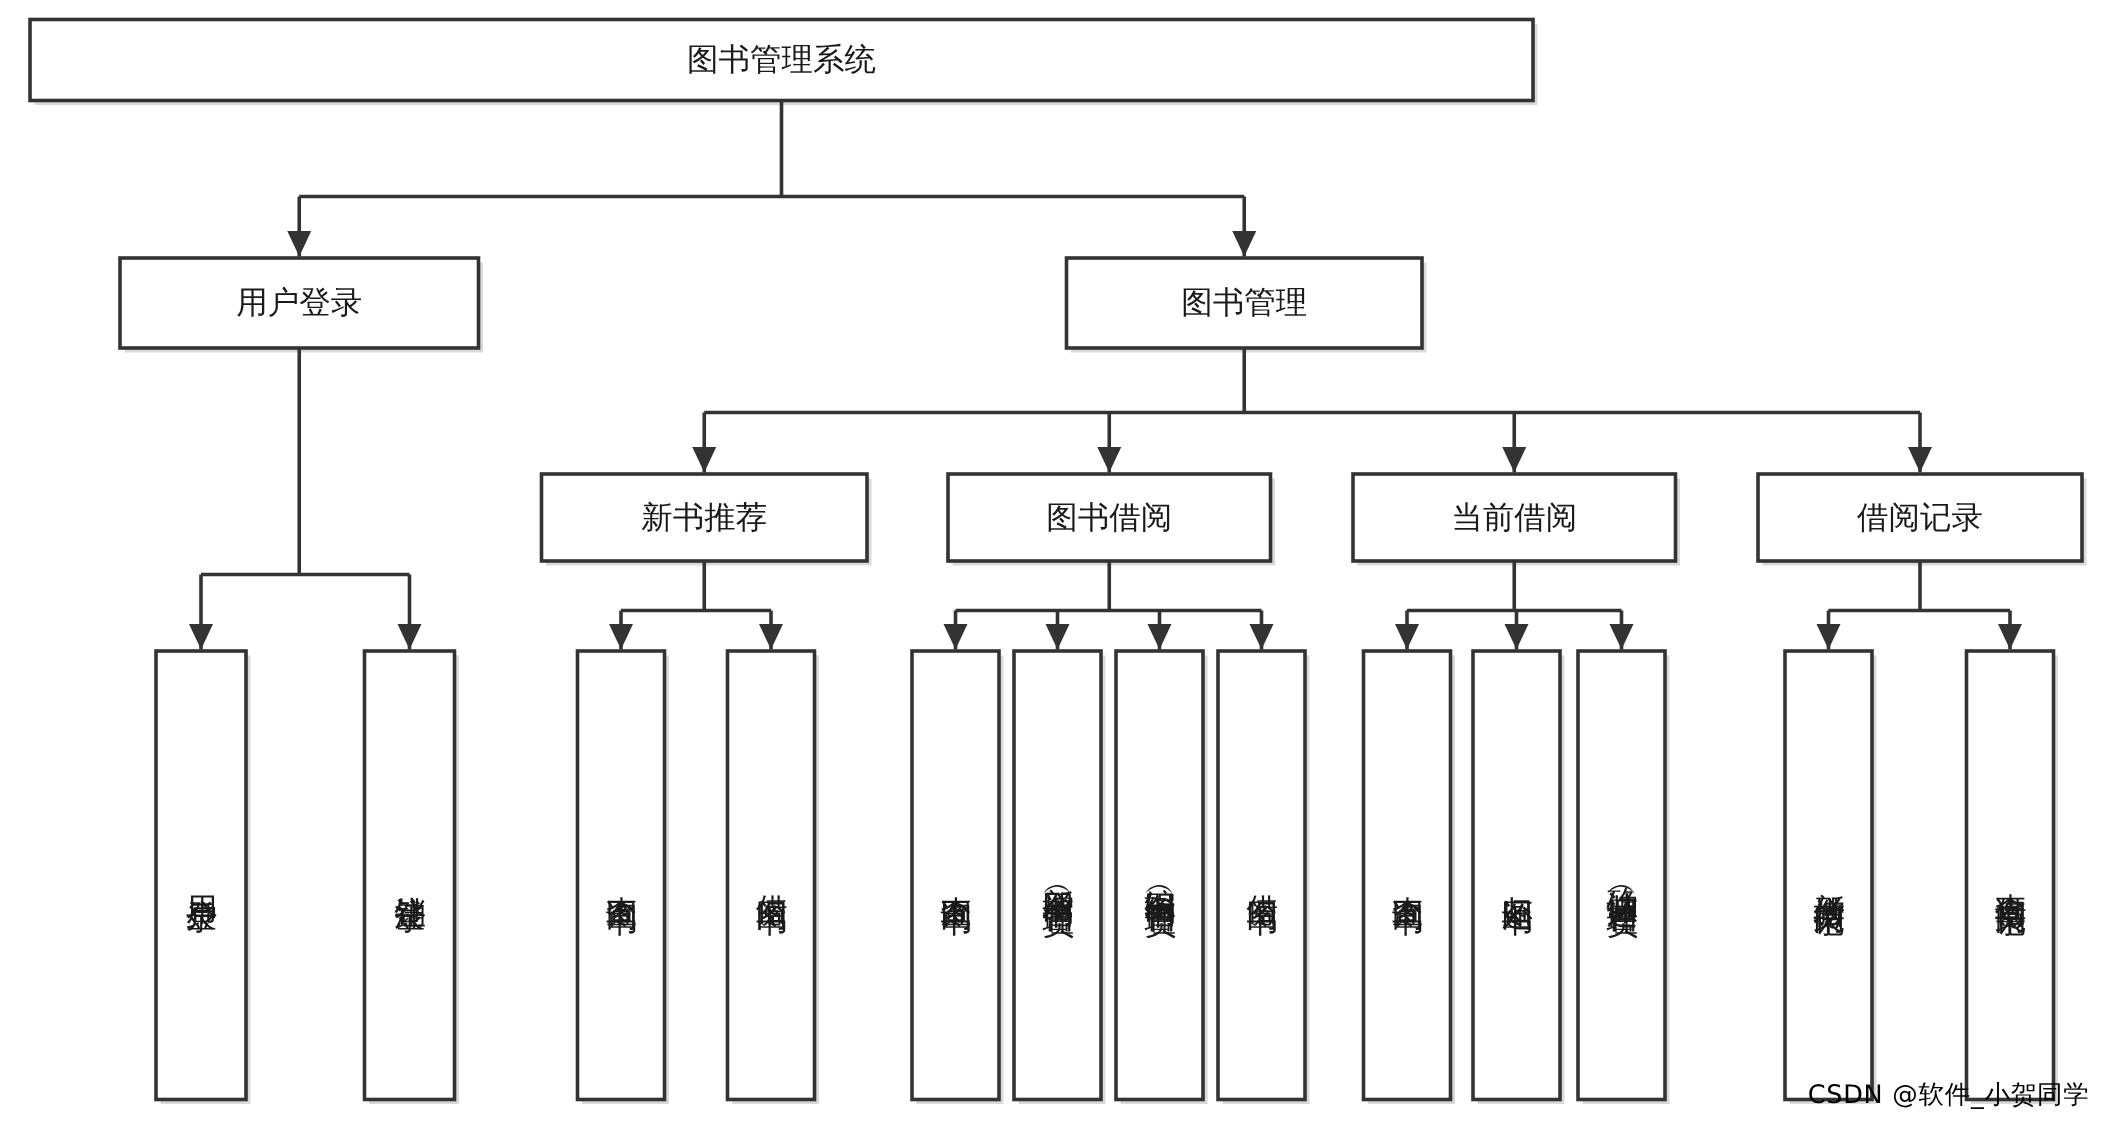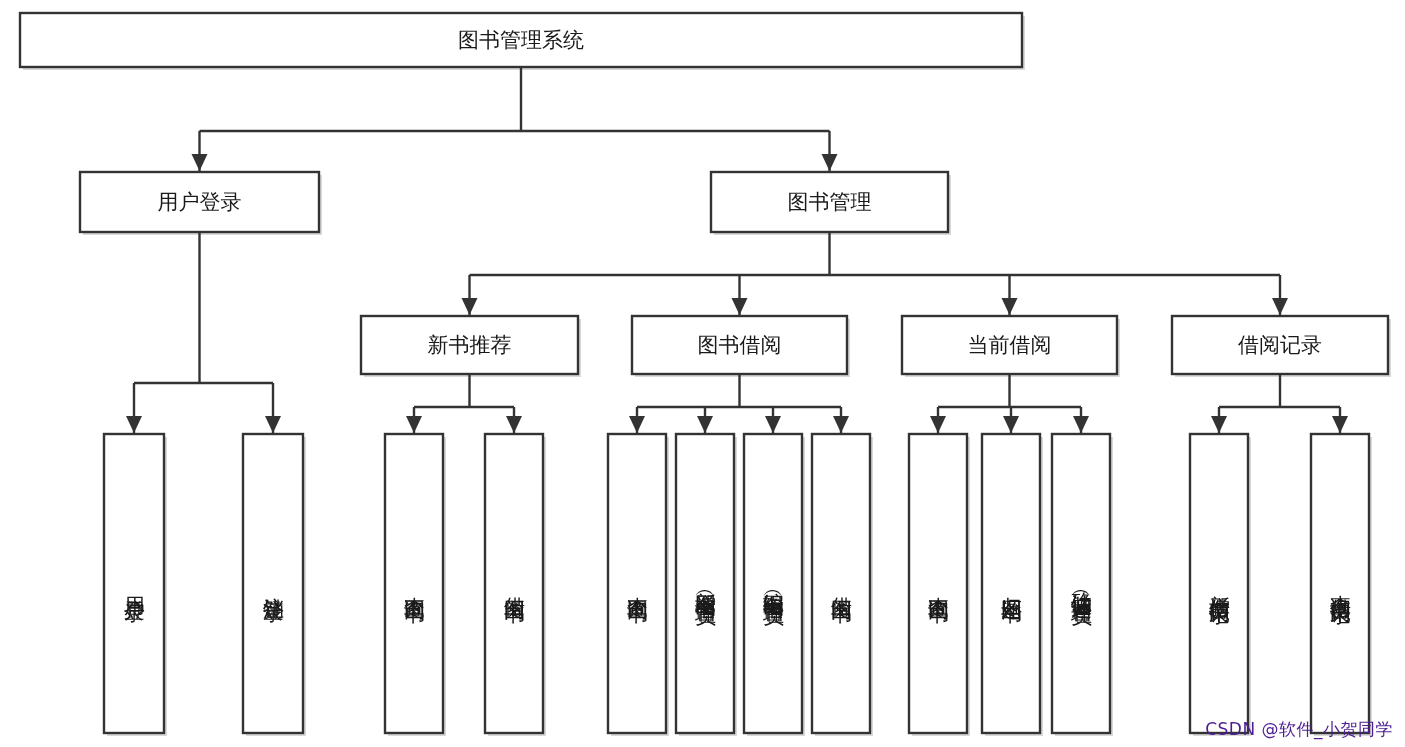--- a/index.html
+++ b/index.html
@@ -68,21 +68,21 @@
     justify-content: center;
     white-space: nowrap;
     pointer-events: none;
   }
   .watermark {
     position: absolute;
     right: 12px;
     bottom: 6px;
     font-family: "DejaVu Sans", "Liberation Sans", sans-serif;
     font-size: 17px;
-    color: #4c1d95;
+    color: #000000;
     white-space: nowrap;
     letter-spacing: 0.5px;
   }
 </style>
 </head>
 <body>
 
 <div id="diagram-root">
 
   <svg id="diagram-svg" viewBox="0 0 1405 747">

